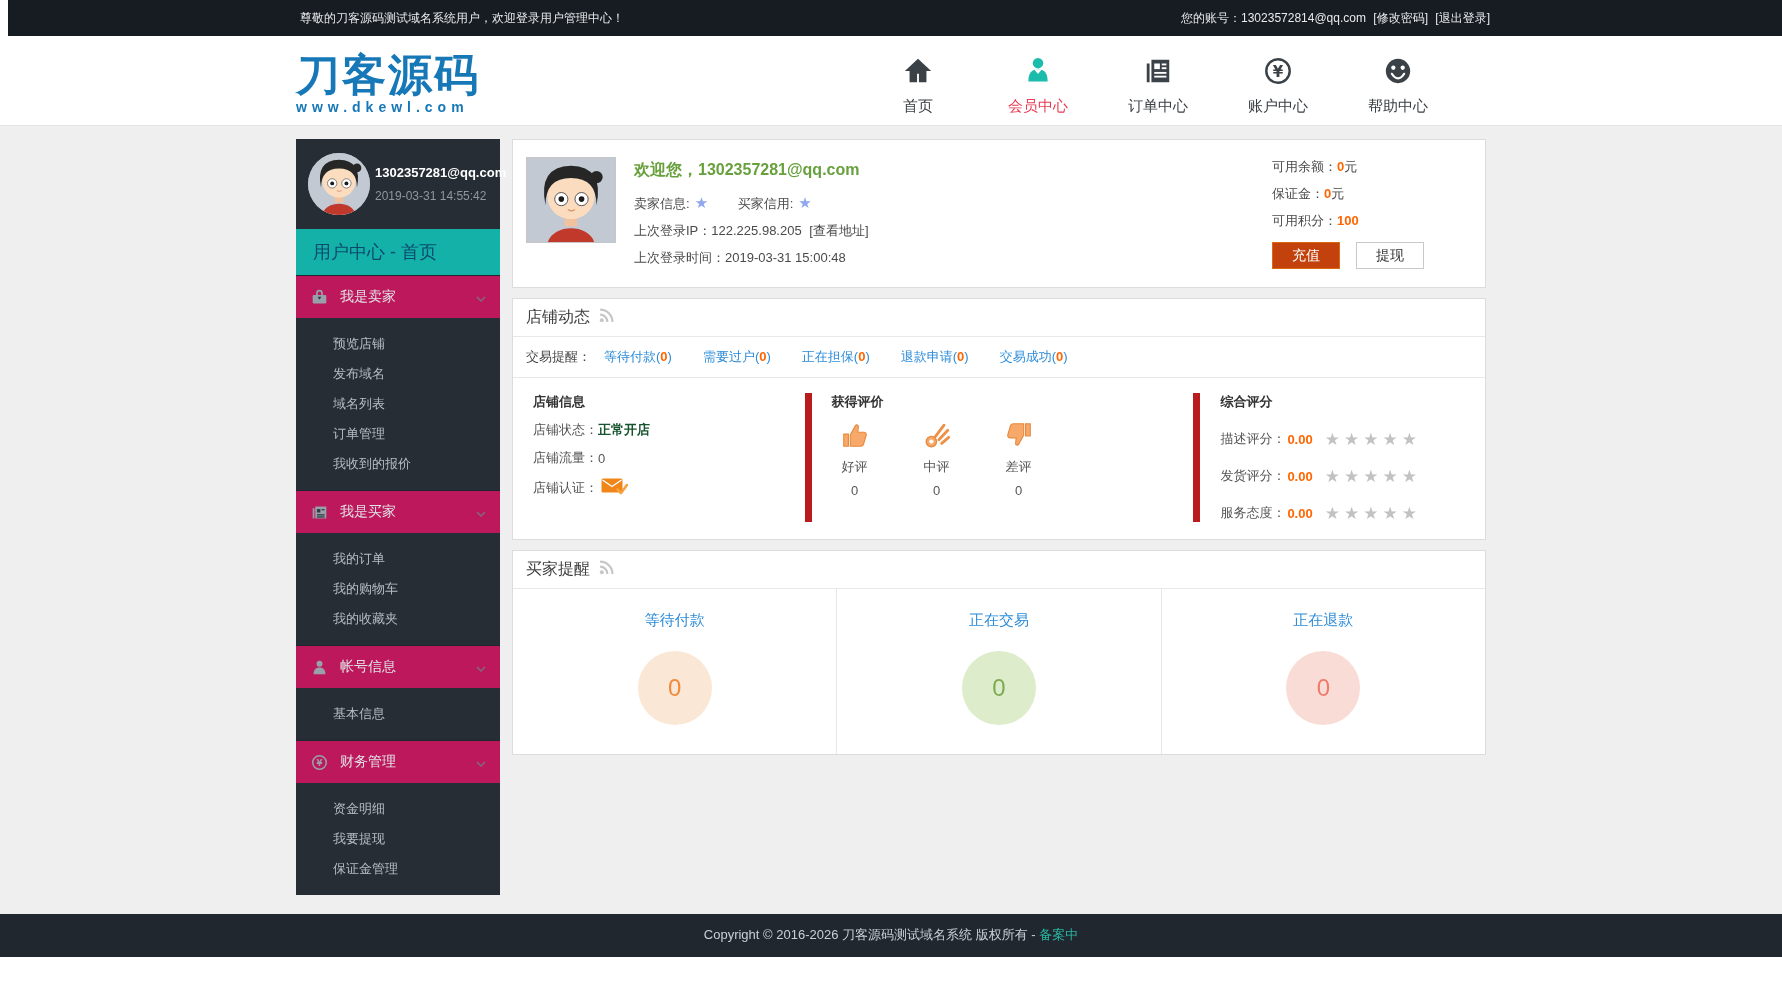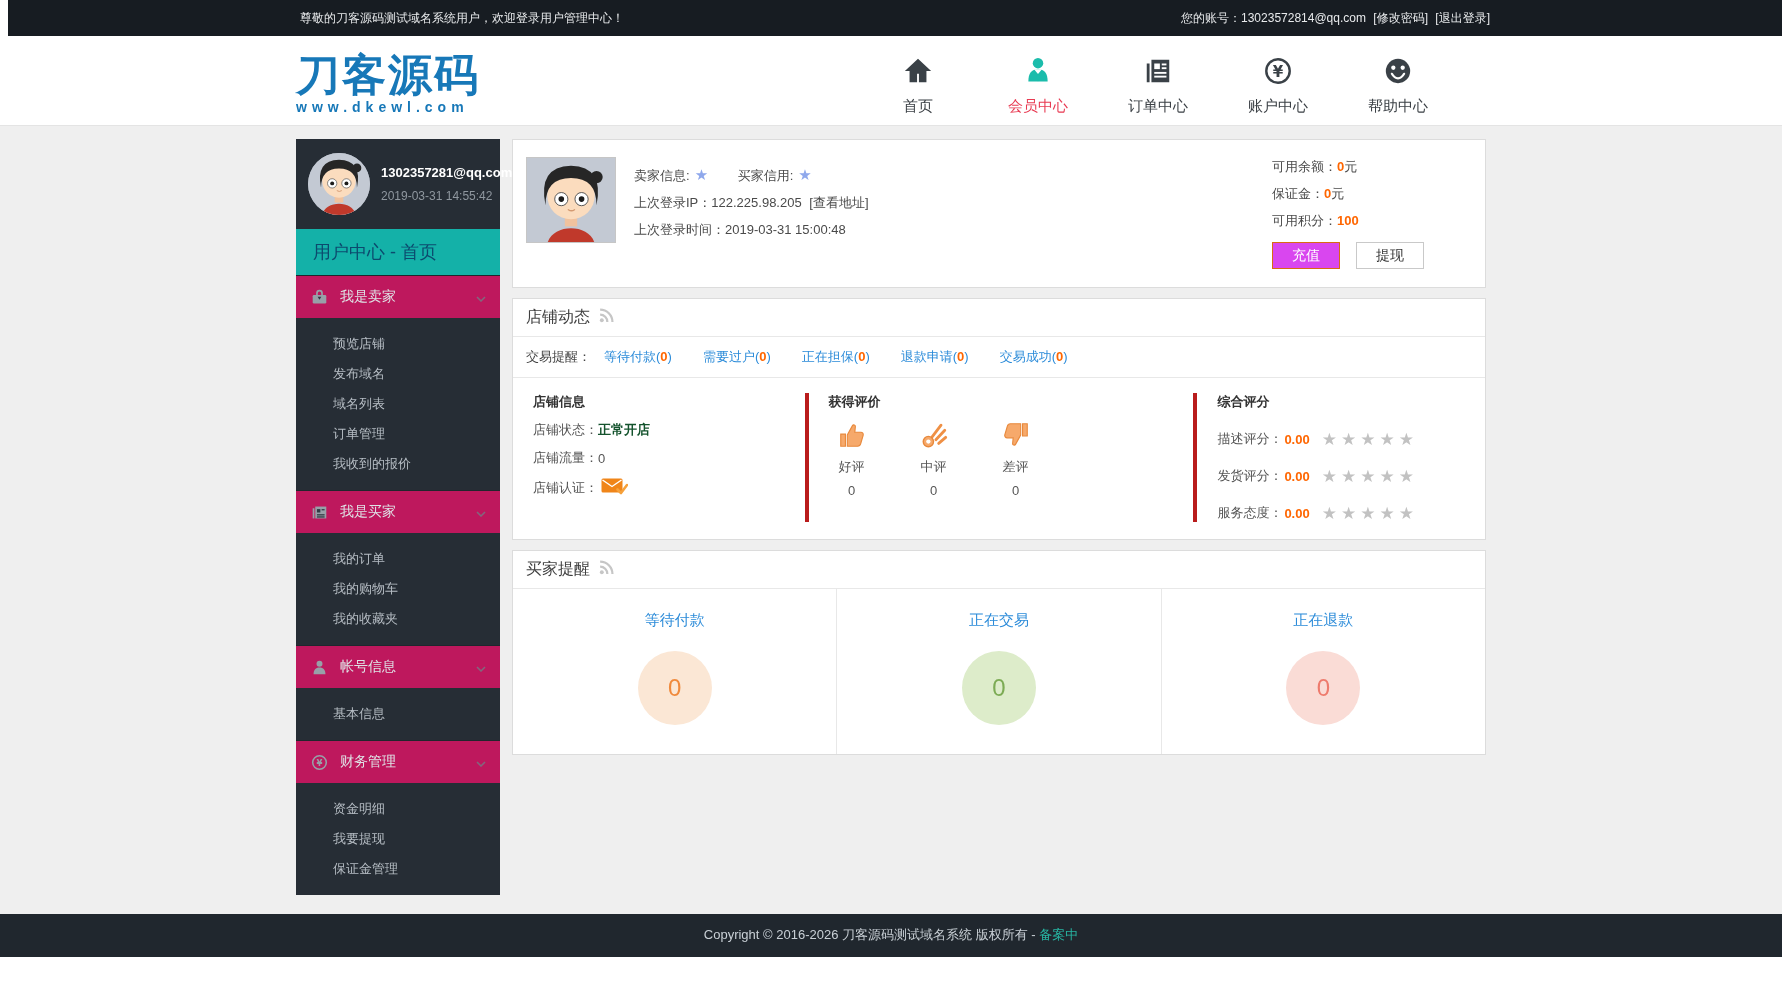--- a/index.html
+++ b/index.html
@@ -22,21 +22,21 @@
   .nav-icon { height:34px; display:flex; align-items:flex-end; justify-content:center; }
   .nav-label { font-size:15px; color:#3c4146; margin-top:11px; }
   .nav-item.active .nav-label { color:#e83a52; }
 
   
   .main { background:#efefef; padding:13px 0 19px; }
   .main .container { display:flex; align-items:flex-start; gap:12px; }
 
   
   .sidebar { width:204px; flex-shrink:0; background:#262d35; }
-  .user-box { display:flex; align-items:center; gap:11px; padding:14px 12px; }
+  .user-box { display:flex; align-items:center; gap:5px; padding:14px 12px; }
   .user-avatar { width:62px; height:62px; border-radius:50%; overflow:hidden; background:#a9b1bc; flex-shrink:0; }
   .user-avatar svg { display:block; }
   .user-email { font-size:13px; font-weight:bold; color:#fff; }
   .user-date { font-size:12px; color:#8f979f; margin-top:9px; }
   .side-home { background:#14b1a8; color:#0c4a6e; font-size:18px; padding:11px 17px; cursor:pointer; }
   .side-section { background:#be185d; border-top:1px solid #20262d; padding:12px 14px; display:flex; align-items:center; gap:12px; color:#dfe3e6; font-size:14px; cursor:pointer; }
   .side-section .sec-icon { width:18px; display:flex; justify-content:center; }
   .side-section .chev { margin-left:auto; opacity:.8; }
   .side-items { padding:11px 0; }
   .side-item { padding:6px 14px 6px 37px; font-size:13px; color:#b6bdc4; cursor:pointer; }
@@ -53,33 +53,33 @@
   .acc-info { margin-left:18px; flex:1; font-size:13px; color:#4a4a4a; }
   .acc-welcome { color:#67a03c; font-weight:bold; font-size:16px; margin:3px 0 13px; }
   .acc-row { margin-top:9px; }
   .credit-star { color:#8fa8ec; font-size:15px; margin:0 26px 0 5px; }
   .credit-star.last { margin-right:0; }
   .ip-link { color:#4a4a4a; text-decoration:none; cursor:pointer; margin-left:4px; }
   .acc-finance { width:200px; flex-shrink:0; font-size:13px; color:#4a4a4a; padding-top:1px; }
   .fin-row { margin-bottom:9px; }
   .fin-orange { color:#f60; font-weight:bold; }
   .fin-buttons { margin-top:12px; display:flex; gap:16px; }
-  .btn-recharge { background:#d946ef; color:#fff; border:1px solid #d96a12; width:68px; height:27px; font-size:14px; cursor:pointer; }
+  .btn-recharge { background:#c2410c; color:#fff; border:1px solid #d96a12; width:68px; height:27px; font-size:14px; cursor:pointer; }
   .btn-withdraw { background:#fff; color:#333; border:1px solid #c9c9c9; width:68px; height:27px; font-size:14px; cursor:pointer; }
 
   .panel-header { display:flex; align-items:center; gap:8px; padding:8px 13px; border-bottom:1px solid #e8e8e8; font-size:16px; color:#3f3f3f; }
 
   .reminder-row { display:flex; align-items:center; padding:11px 13px; border-bottom:1px solid #e8e8e8; font-size:13px; color:#444; }
   .reminder-label { margin-right:13px; }
   .reminder-link { color:#2b8bd9; text-decoration:none; cursor:pointer; margin-right:31px; }
   .reminder-link b { color:#f60; }
 
   .shop-body { display:flex; padding:15px 0 17px; }
   .shop-col { padding:0 20px; }
-  .shop-col + .shop-col { border-left:4px solid #b91c1c; }
+  .shop-col + .shop-col { border-left:7px solid #b91c1c; }
   .col-info { width:30%; } .col-rate { width:40%; } .col-score { flex:1; }
   .col-title { font-weight:bold; font-size:13px; color:#333; }
   .info-row { font-size:13px; color:#555; margin-top:10px; display:flex; align-items:center; min-height:18px; }
   .status-link { color:#14532d; text-decoration:none; cursor:pointer;font-weight:bold; }
   .rate-items { display:flex; gap:36px; margin-top:9px; }
   .rate-item { width:46px; text-align:center; font-size:13px; color:#555; }
   .rate-item .lbl { margin-top:5px; }
   .rate-item .cnt { margin-top:7px; }
   .score-row { display:flex; align-items:center; font-size:13px; color:#555; margin-top:19px; }
   .score-val { color:#f60; font-weight:bold; margin:0 12px 0 2px; }
@@ -299,20 +299,21 @@
     <div class="content">
 
       <div class="panel">
         <div class="acc-body">
           <div class="acc-avatar">
             <svg width="88" height="84" viewBox="0 0 100 100" preserveAspectRatio="xMidYMid slice">
                 <use href="#avatar-girl"></use>
               </svg>
           </div>
           <div class="acc-info">
+            <div class="acc-welcome">欢迎您，1302357281@qq.com</div>
             <div class="acc-row">
               <span>卖家信息:</span><span class="credit-star">★</span>
               <span>买家信用:</span><span class="credit-star last">★</span>
             </div>
             <div class="acc-row">
               <span>上次登录IP：</span><span>122.225.98.205</span>
               <a class="ip-link">[查看地址]</a>
             </div>
             <div class="acc-row">
               <span>上次登录时间：</span><span>2019-03-31 15:00:48</span>

